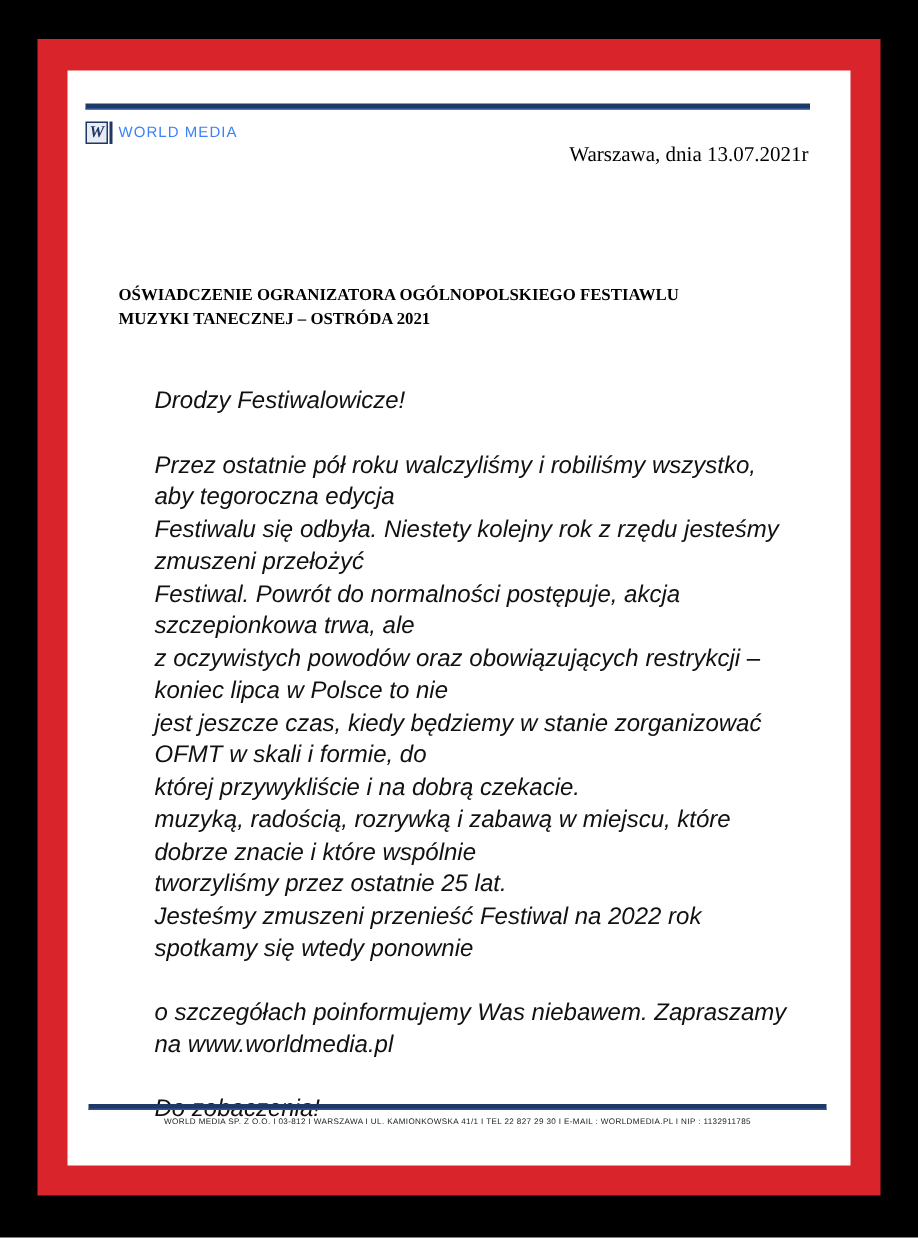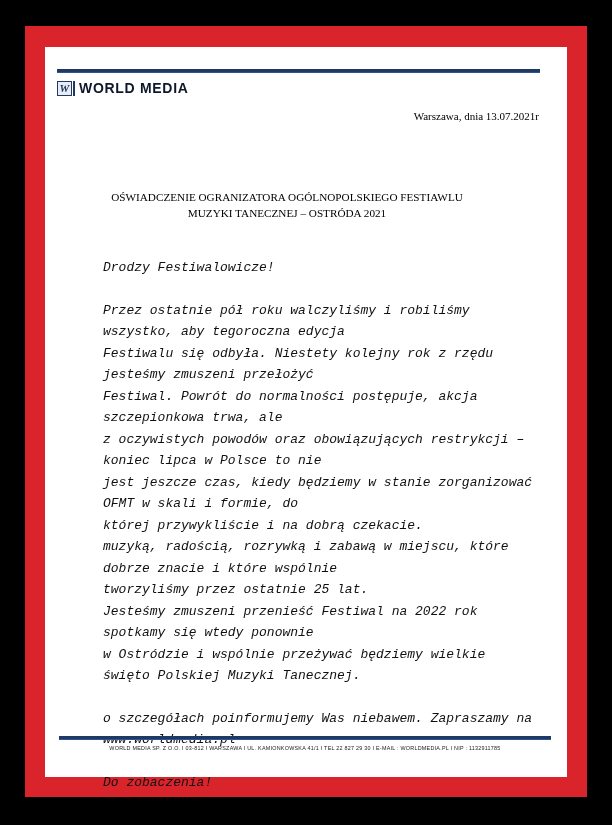--- a/index.html
+++ b/index.html
@@ -75,61 +75,61 @@
   }
   .logo-sep {
     width: 2px;
     height: 15px;
     background: #1f3864;
     margin: 0 4px 0 1px;
     flex: none;
   }
   .logo-text {
     font-family: "Liberation Sans", sans-serif;
+    font-size: 10px;
+    font-weight: normal;
+    letter-spacing: 0.7px;
+    color: #3b82f6;
+    white-space: nowrap;
+  }
+
+  
+  .date-line {
+    position: absolute;
+    right: 28px;
+    top: 49px;
+    font-family: "Liberation Serif", serif;
     font-size: 14px;
-    font-weight: bold;
-    letter-spacing: 0.7px;
-    color: #0f172a;
-    white-space: nowrap;
-  }
-
-  
-  .date-line {
-    position: absolute;
-    right: 28px;
-    top: 63px;
-    font-family: "Liberation Serif", serif;
-    font-size: 11px;
     color: #000000;
     white-space: nowrap;
   }
 
   
   .doc-title {
     position: absolute;
-    left: 16px;
+    left: 34px;
     top: 142px;
     width: 452px;
-    text-align: center;
+    text-align: left;
     font-family: "Liberation Serif", serif;
     font-size: 11.2px;
-    font-weight: normal;
+    font-weight: bold;
     line-height: 1.45;
     color: #000000;
   }
 
   
   .body-copy {
     position: absolute;
     left: 58px;
     top: 210px;
     width: 430px;
-    font-family: Liberation Mono, monospace;
+    font-family: Liberation Sans, sans-serif;
     font-style: italic;
-    font-size: 13px;
+    font-size: 16px;
     line-height: 21.5px;
     color: #111111;
   }
   .body-copy p {
     margin: 0;
   }
   .gap-big { height: 21px; }
 
   
   .footer {
@@ -186,21 +186,20 @@
     <p>Festiwalu się odbyła. Niestety kolejny rok z rzędu jesteśmy zmuszeni przełożyć</p>
     <p>Festiwal. Powrót do normalności postępuje, akcja szczepionkowa trwa, ale</p>
     <p>z oczywistych powodów oraz obowiązujących restrykcji – koniec lipca w Polsce to nie</p>
     <p>jest jeszcze czas, kiedy będziemy w stanie zorganizować OFMT w skali i formie, do</p>
     <p>której przywykliście i na dobrą czekacie.</p>
 
     <p>muzyką, radością, rozrywką i zabawą w miejscu, które dobrze znacie i które wspólnie</p>
     <p>tworzyliśmy przez ostatnie 25 lat.</p>
 
     <p>Jesteśmy zmuszeni przenieść Festiwal na 2022 rok spotkamy się wtedy ponownie</p>
-    <p>w Ostródzie i wspólnie przeżywać będziemy wielkie święto Polskiej Muzyki Tanecznej.</p>
 
     <div class="gap-big"></div>
 
     <p>o szczegółach poinformujemy Was niebawem. Zapraszamy na www.worldmedia.pl</p>
 
     <div class="gap-big"></div>
 
     <p>Do zobaczenia!</p>
   </div>
 

